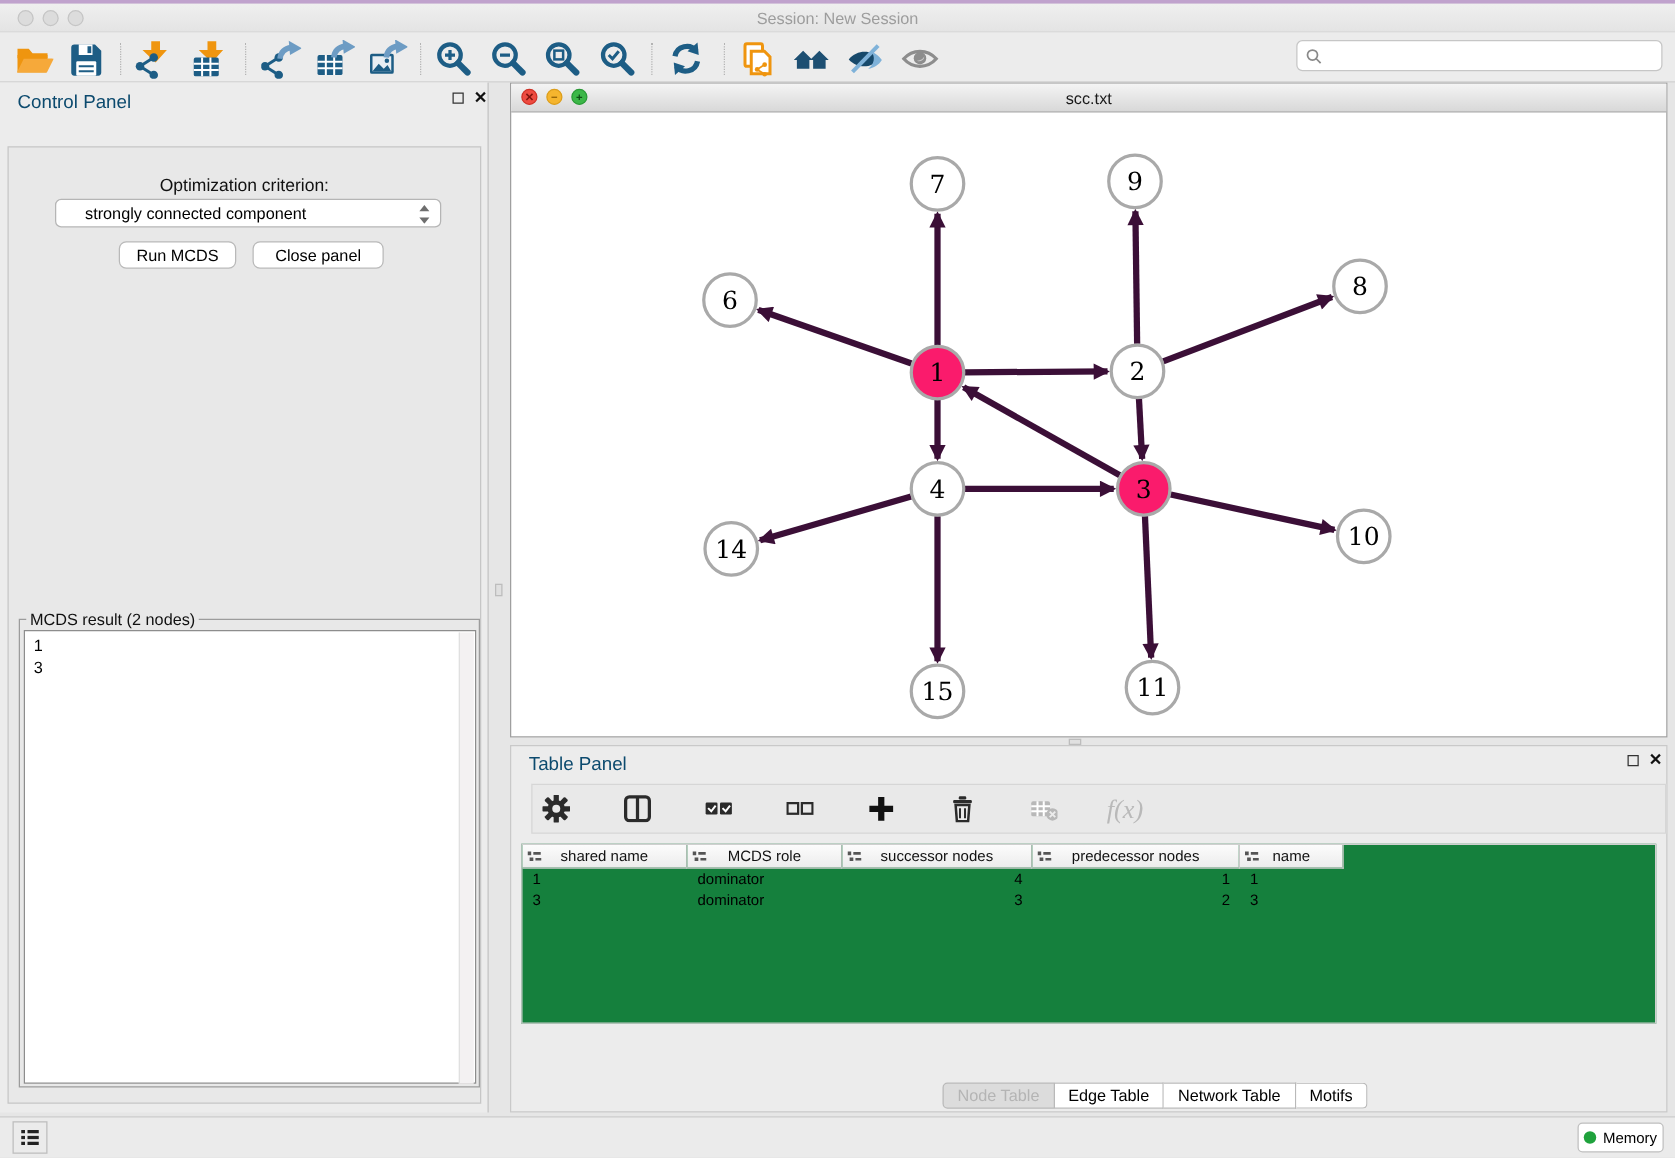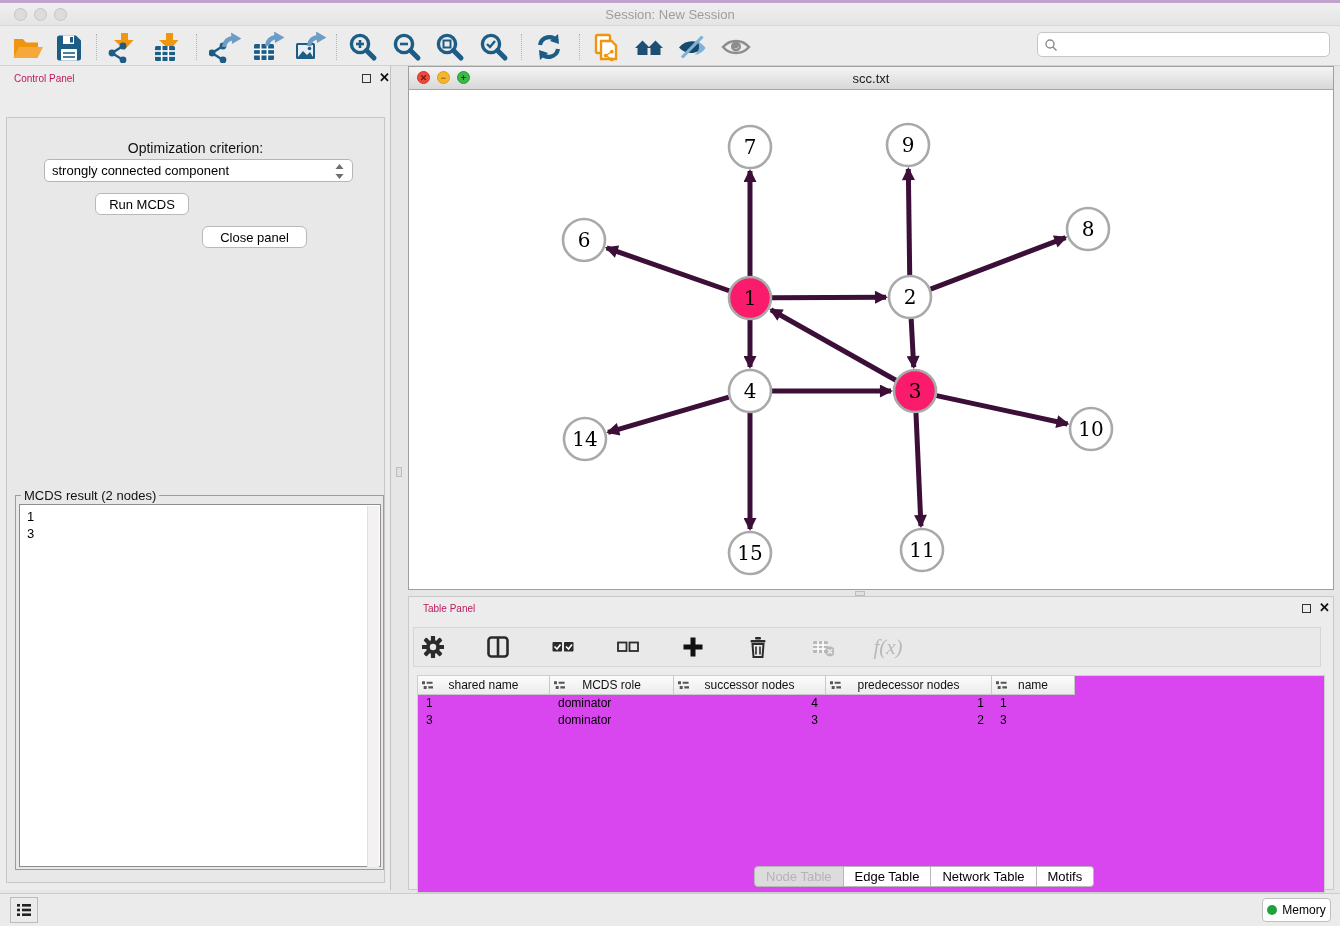--- a/index.html
+++ b/index.html
@@ -7,48 +7,48 @@
   .abs { position:absolute; }
   #purple-strip { left:0; top:0; width:1340px; height:3px; background:#c0a2cd; }
   #titlebar { left:0; top:3px; width:1340px; height:23px; background:linear-gradient(#efefef,#e4e4e4); border-bottom:1px solid #d8d8d8; }
   .tl-dot { width:13px; height:13px; border-radius:50%; background:#dcdcdc; border:1px solid #c5c5c5; top:5px; }
   #window-title { width:100%; text-align:center; top:4px; font-size:13px; color:#9d9d9d; }
   #toolbar { left:0; top:26px; width:1340px; height:40px; background:#ececec; border-bottom:1px solid #d0d0d0; }
   .tb-icon { top:4px; width:34px; height:34px; display:flex; align-items:center; justify-content:center; }
   .tb-sep { top:8px; width:1px; height:26px; border-left:1px dotted #b3b3b3; }
   #search-box { left:1037px; top:32px; width:293px; height:25px; background:#fff; border:1px solid #c6c6c6; border-radius:5px; display:flex; align-items:center; padding-left:6px; }
   #control-panel { left:0; top:66px; width:391px; height:824px; background:#ececec; border-right:1px solid #c2c2c2; }
-  .panel-header-text { font-size:10px; color:#be185d; }
+  .panel-header-text { font-size:15px; color:#0c4a6e; }
   .float-icon { width:9px; height:9px; border:1.5px solid #333; display:inline-block; }
   .close-icon { font-size:13px; font-weight:bold; color:#111; }
   #cp-tabs { left:77px; top:31px; height:21px; display:flex; z-index:3; }
   .seg-tab { height:21px; display:flex; align-items:center; justify-content:center; font-size:13px; background:#fff; border:1px solid #b9b9b9; border-left:none; padding:0 11px; color:#000; }
   .seg-tab.first { border-left:1px solid #b9b9b9; border-radius:4px 0 0 4px; }
   .seg-tab.last { border-radius:0 4px 4px 0; }
   .seg-tab.disabled { background:#dcdcdc; color:#b4b4b4; }
   #cp-inner { left:6px; top:51px; width:379px; height:766px; background:#e8e8e8; border:1px solid #c6c6c6; }
   #opt-label { width:100%; top:22px; text-align:center; font-size:14px; color:#111; }
-  #opt-select { left:37px; top:41px; width:309px; height:23px; background:#fff; border:1px solid #b5b5b5; border-radius:5px; font-size:13px; display:flex; align-items:center; padding-left:7px; color:#000; }
+  #opt-select { left:37px; top:41px; width:309px; height:23px; background:#fff; border:1px solid #b5b5b5; border-radius:5px; font-size:13px; display:flex; align-items:center; padding-left:23px; color:#000; }
   .btn { background:#fff; border:1px solid #b9b9b9; border-radius:6px; font-size:13px; display:flex; align-items:center; justify-content:center; color:#000; }
   #run-btn { left:88px; top:75px; width:94px; height:22px; }
-  #close-btn { left:195px; top:75px; width:105px; height:22px;margin-top:33px; }
+  #close-btn { left:195px; top:75px; width:105px; height:22px; }
   #result-group { left:8px; top:377px; width:369px; height:375px; border:1px solid #9c9c9c; }
   #result-title { left:5px; top:-8px; background:#e8e8e8; padding:0 3px; font-size:13px; color:#111; }
   #result-text { left:3px; top:8px; width:362px; height:363px; background:#fff; border:1px solid #8d8d8d; font-size:13px; color:#000; padding:3px 0 0 7px; line-height:17px; }
   #result-scroll { right:1px; top:1px; width:12px; height:361px; background:#f3f1f2; border-left:1px solid #e0e0e0; }
   #net-window { left:408px; top:66px; width:926px; height:524px; background:#fff; border:1px solid #9f9f9f; }
   #net-titlebar { left:0; top:0; width:924px; height:23px; background:linear-gradient(#f4f4f4,#d8d8d8); border-bottom:1px solid #a8a8a8; }
   .mac-dot { width:13px; height:13px; border-radius:50%; top:4px; font-size:9px; line-height:12px; text-align:center; font-weight:bold; }
   #net-title { width:100%; top:4px; text-align:center; font-size:13px; color:#1a1a1a; }
   #graph-svg { left:0; top:23px; }
   .grip { background:#e0e0e0; border:1px solid #bdbdbd; }
   #table-panel { left:408px; top:596px; width:926px; height:294px; background:#ececec; border:1px solid #c9c9c9; }
-  #tp-toolbar { left:4px; top:30px; width:908px; height:40px; background:#e9e9e9; border:1px solid #d6d6d6; display:flex; align-items:center;gap:27px; }
+  #tp-toolbar { left:16px; top:30px; width:908px; height:40px; background:#e9e9e9; border:1px solid #d6d6d6; display:flex; align-items:center;gap:27px; }
   .tp-icon { width:38px; display:flex; align-items:center; justify-content:center; }
-  #tp-table { left:8px; top:78px; width:908px; height:218px; background:#d946ef; border:1px solid #cfcfcf; }
+  #tp-table { left:8px; top:78px; width:908px; height:144px; background:#15803d; border:1px solid #cfcfcf; }
   .th-row { display:flex; height:19px; }
   .th-cell { background:linear-gradient(#fcfcfc,#ececec); border-right:1px solid #c9c9c9; border-bottom:1px solid #c9c9c9; display:flex; align-items:center; font-size:12px; color:#111; position:relative; }
   .th-label { width:100%; text-align:center; }
   .td-row { display:flex; height:17px; font-size:12px; color:#000; }
   .td-cell { padding:1px 8px 0 8px; }
   #tp-tabs { top:269px; height:21px; display:flex; z-index:2; }
   #statusbar { left:0; top:893px; width:1340px; height:33px; background:#ebebeb; border-top:1px solid #cccccc; }
   #list-btn { left:10px; top:3px; width:28px; height:26px; background:#ebebeb; border:1px solid #bdbdbd; display:flex; align-items:center; justify-content:center; }
   #memory-btn { left:1262px; top:4px; width:69px; height:24px; background:#fff; border:1px solid #bfbfbf; border-radius:4px; display:flex; align-items:center; justify-content:center; gap:5px; font-size:12px; }
   #memory-dot { width:10px; height:10px; border-radius:50%; background:#1fa23c; }

